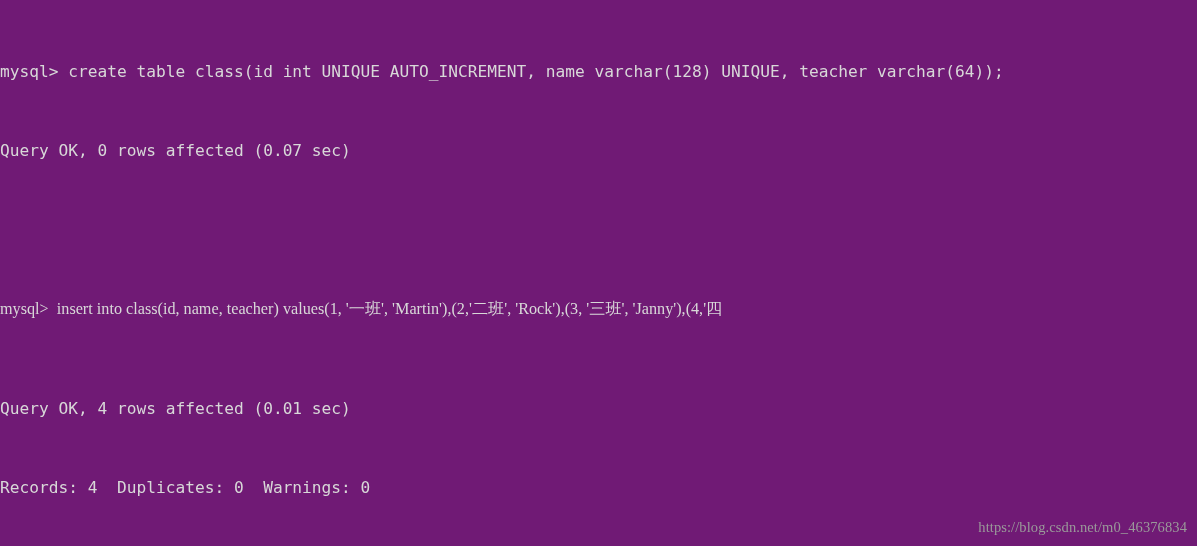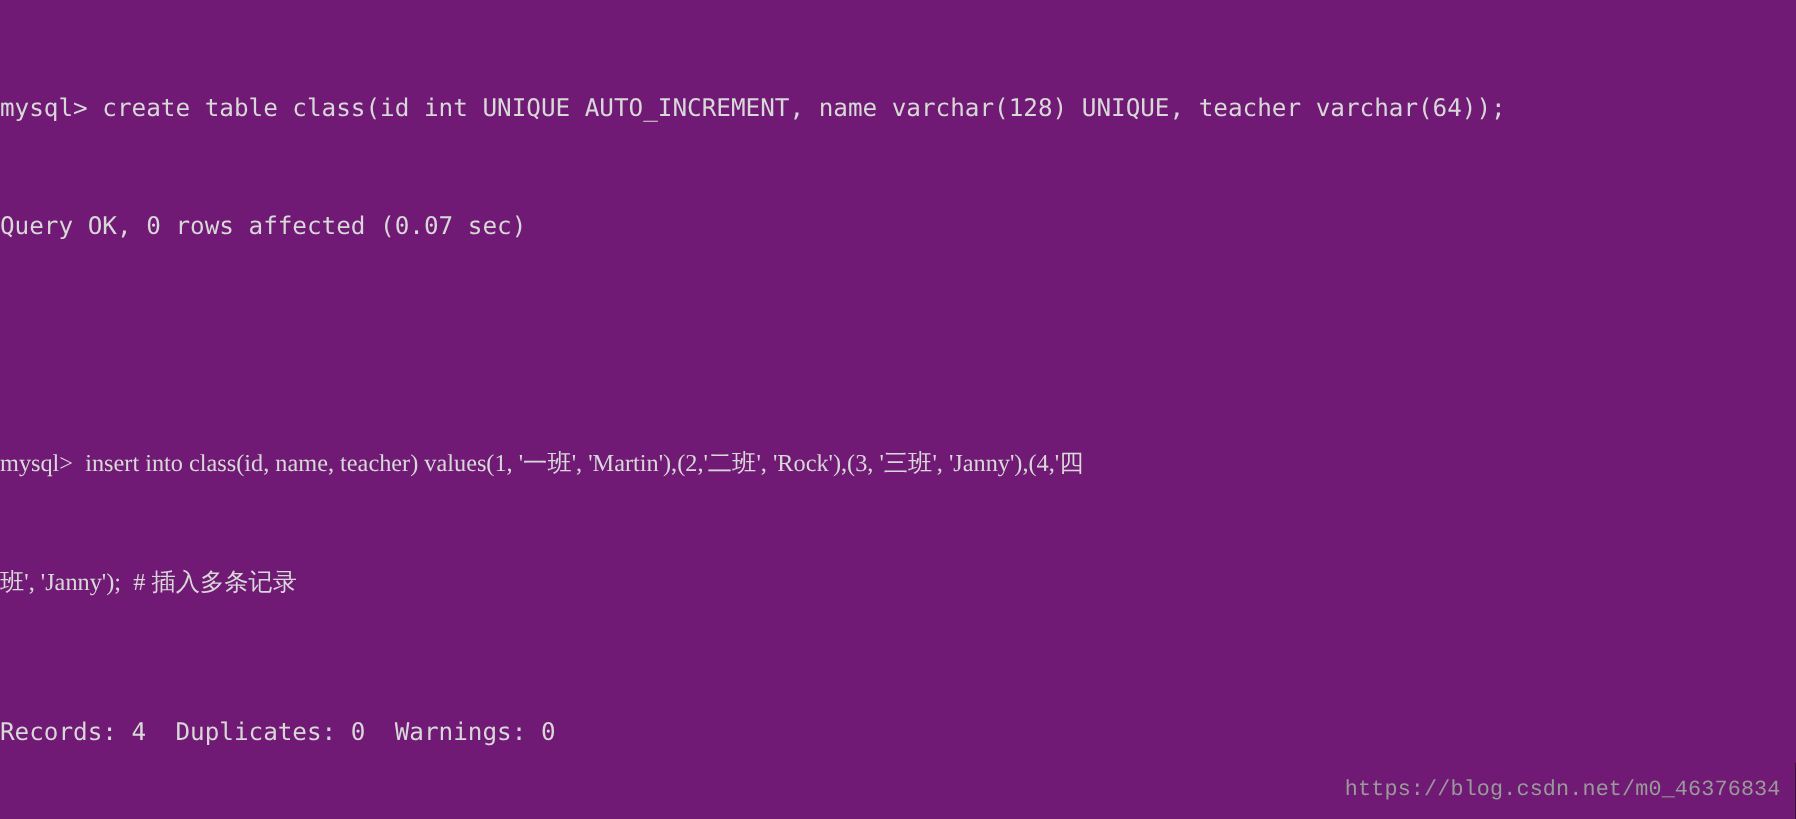--- a/index.html
+++ b/index.html
@@ -36,43 +36,43 @@
   .line.blank {
     height: 19.85px;
   }
   .cn {
     font-family: Liberation Serif, serif;
   }
   #watermark {
     position: absolute;
     right: 10px;
     bottom: 8px;
-    font-family: Liberation Mono, monospace;
+    font-family: Liberation Serif, serif;
     font-size: 14.5px;
     color: #9a9a9a;
     letter-spacing: 0.1px;
     white-space: pre;
   }
 </style>
 </head>
 <body>
 
 <div id="terminal">
   <div id="screen">
 
     <span class="line">mysql&gt; create table class(id int UNIQUE AUTO_INCREMENT, name varchar(128) UNIQUE, teacher varchar(64));</span>
 
     <span class="line">Query OK, 0 rows affected (0.07 sec)</span>
 
     <span class="line blank"></span>
 
     <span class="line cn">mysql&gt;  insert into class(id, name, teacher) values(1, '一班', 'Martin'),(2,'二班', 'Rock'),(3, '三班', 'Janny'),(4,'四</span>
 
-    <span class="line cn">班', 'Janny');  # 插入多条记录</span>
 
+    <span class="line">Query OK, 4 rows affected (0.01 sec)</span>
 
     <span class="line">Records: 4  Duplicates: 0  Warnings: 0</span>
 
     
 
     
 
     
 
     

